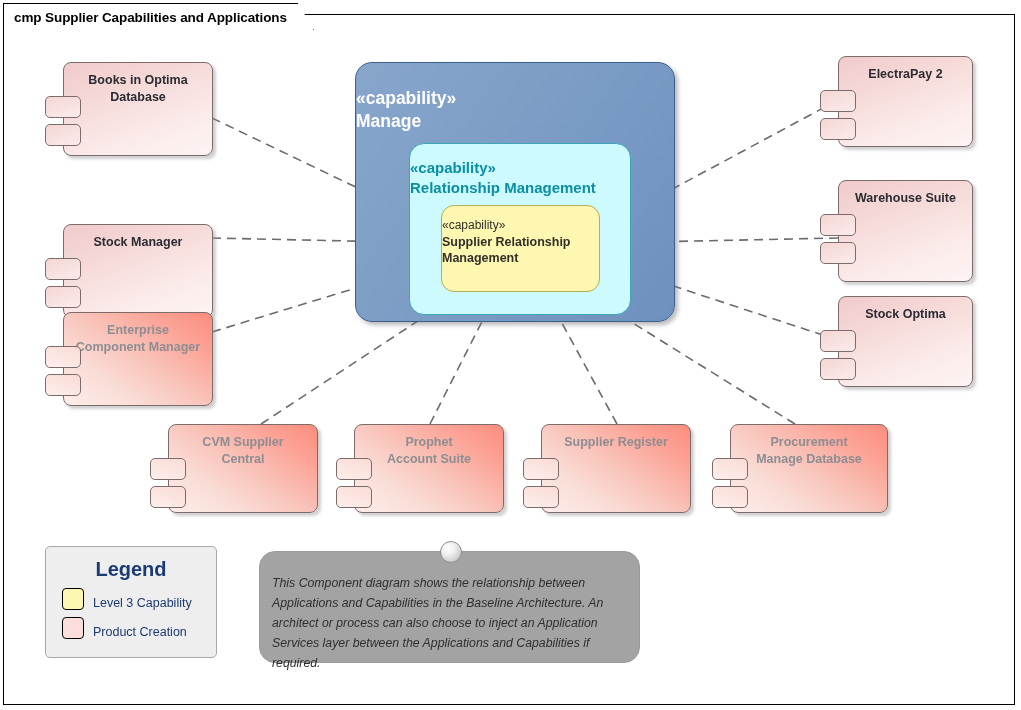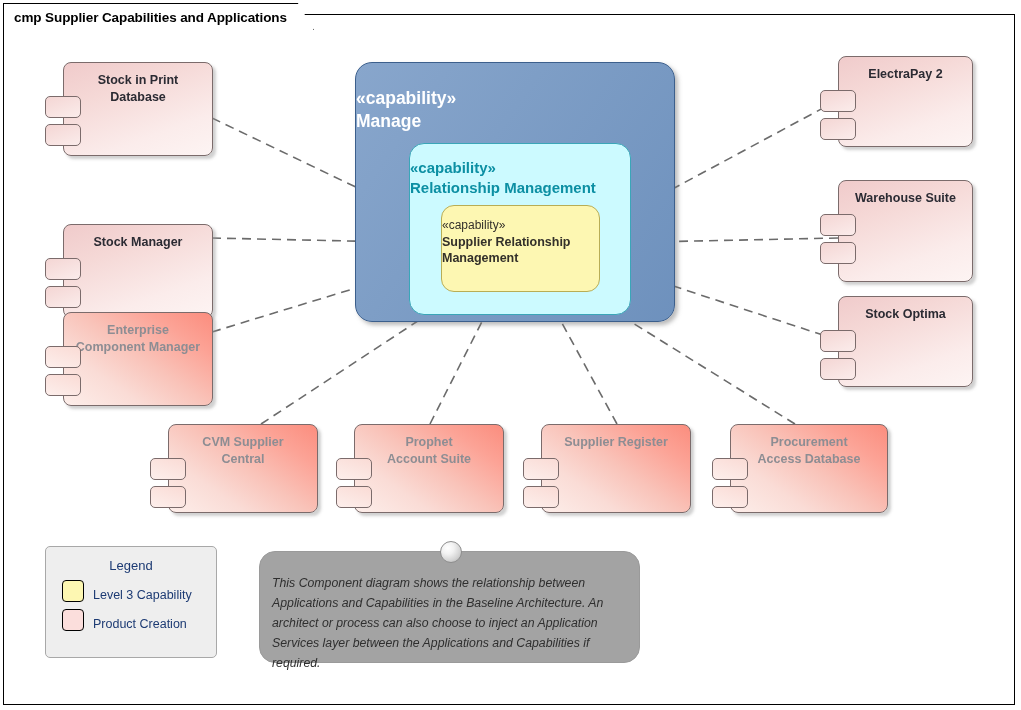--- a/index.html
+++ b/index.html
@@ -184,22 +184,22 @@
     width: 172px;
     height: 112px;
     background: #eeeeee;
     border: 1.2px solid #a8a8a8;
     border-radius: 5px;
     box-sizing: border-box;
   }
   .legend-title {
     text-align: center;
     margin-top: 11px;
-    font-size: 13px;
-    font-weight: normal;
+    font-size: 20px;
+    font-weight: bold;
     color: #1c3a73;
   }
   .legend-row {
     display: flex;
     align-items: flex-end;
     margin: 7px 0 0 16px;
   }
   .legend-swatch {
     width: 22px;
     height: 22px;
@@ -310,21 +310,21 @@
       <div>Supplier Relationship</div>
       <div>Management</div>
     </div>
   </div>
 
   <div class="component comp-soft" style="left:45px; top:62px; width:168px; height:94px;">
     <div class="comp-body"></div>
     <div class="comp-tab t1"></div>
     <div class="comp-tab t2"></div>
     <div class="comp-label">
-      <div>Stock in Print</div>
+      <div>Books in Optima</div>
       <div>Database</div>
     </div>
   </div>
 
   <div class="component comp-soft" style="left:45px; top:180px; width:168px; height:94px;margin-top:44px;">
     <div class="comp-body"></div>
     <div class="comp-tab t1"></div>
     <div class="comp-tab t2"></div>
     <div class="comp-label">
       <div>Stock Manager</div>
@@ -401,21 +401,21 @@
       <div></div>
     </div>
   </div>
 
   <div class="component comp-strong" style="left:712px; top:424px; width:176px; height:89px;">
     <div class="comp-body"></div>
     <div class="comp-tab t1"></div>
     <div class="comp-tab t2"></div>
     <div class="comp-label">
       <div>Procurement</div>
-      <div>Access Database</div>
+      <div>Manage Database</div>
     </div>
   </div>
 
   <div class="legend">
     <div class="legend-title">Legend</div>
     <div class="legend-row">
       <div class="legend-swatch" style="background:#fdf7b2;"></div>
       <div class="legend-text">Level 3 Capability</div>
     </div>
     <div class="legend-row">

